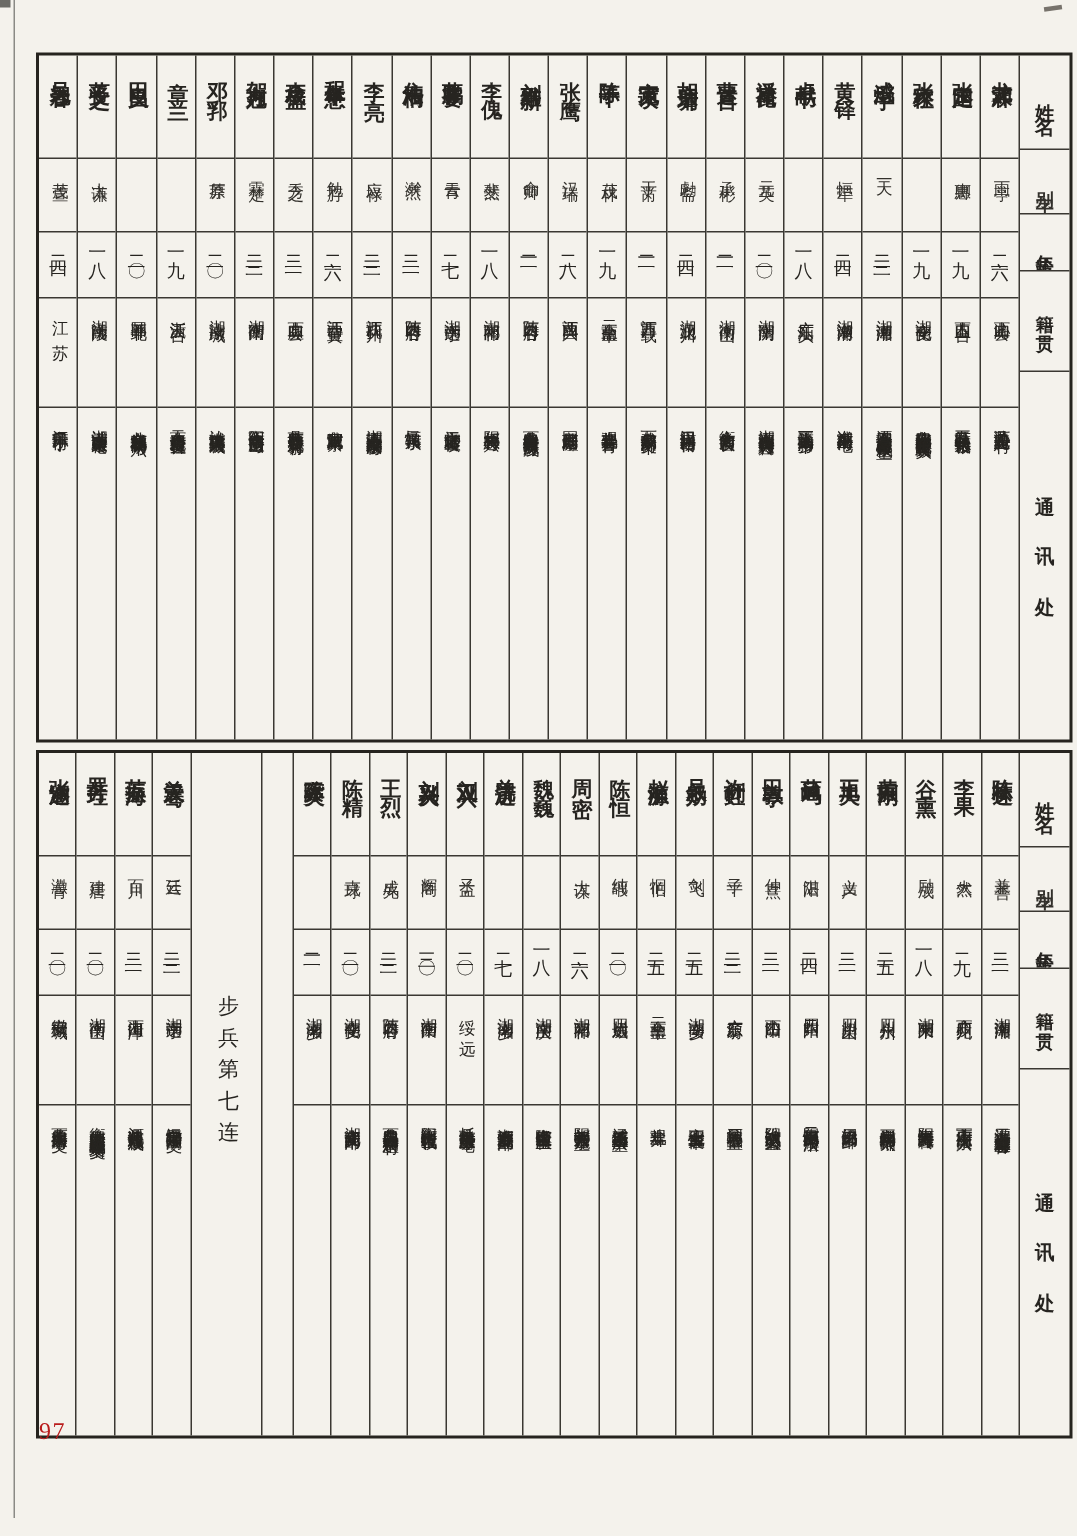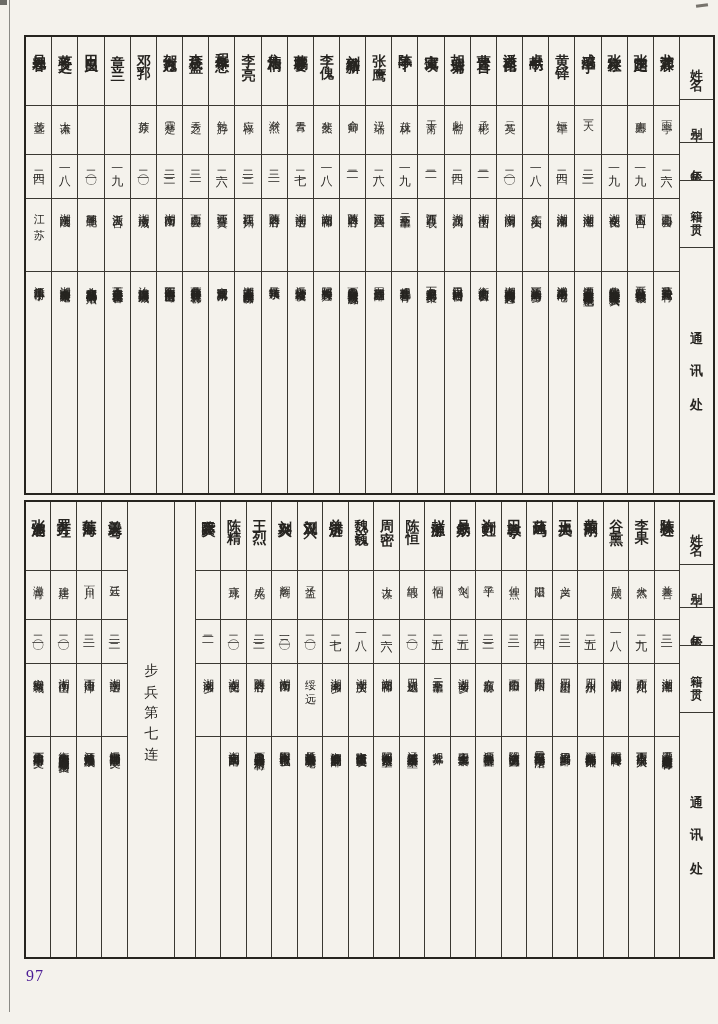--- a/index.html
+++ b/index.html
@@ -12,23 +12,22 @@
     position:relative;width:718px;height:1024px;
     background:#f4f2ec;color:#222;
   }
   .margin-line{
     position:absolute;left:9px;top:0;width:1px;height:1012px;
     background:#8a8a85;
   }
   .corner-mark-tl{position:absolute;left:0;top:0;width:7px;height:5px;background:#6b6b66;}
   .corner-mark-tr{position:absolute;right:10px;top:4px;width:12px;height:3px;background:#77736c;transform:rotate(-8deg);}
   .page-number{
-    position:absolute;left:26px;top:946px;font-size:16px;color:#4c1d95;
+    position:absolute;left:26px;top:946px;font-size:16px;color:#b91c1c;
     letter-spacing:1px;
-    margin-top:21px;
   }
   .tbl{
     position:absolute;left:24px;width:687px;
     display:flex;flex-direction:row-reverse;
     border:2px solid #26241f;
     background:transparent;
   }
   #table0{top:35px;height:456px;}
   #table1{top:500px;height:455px;}
   .col{

